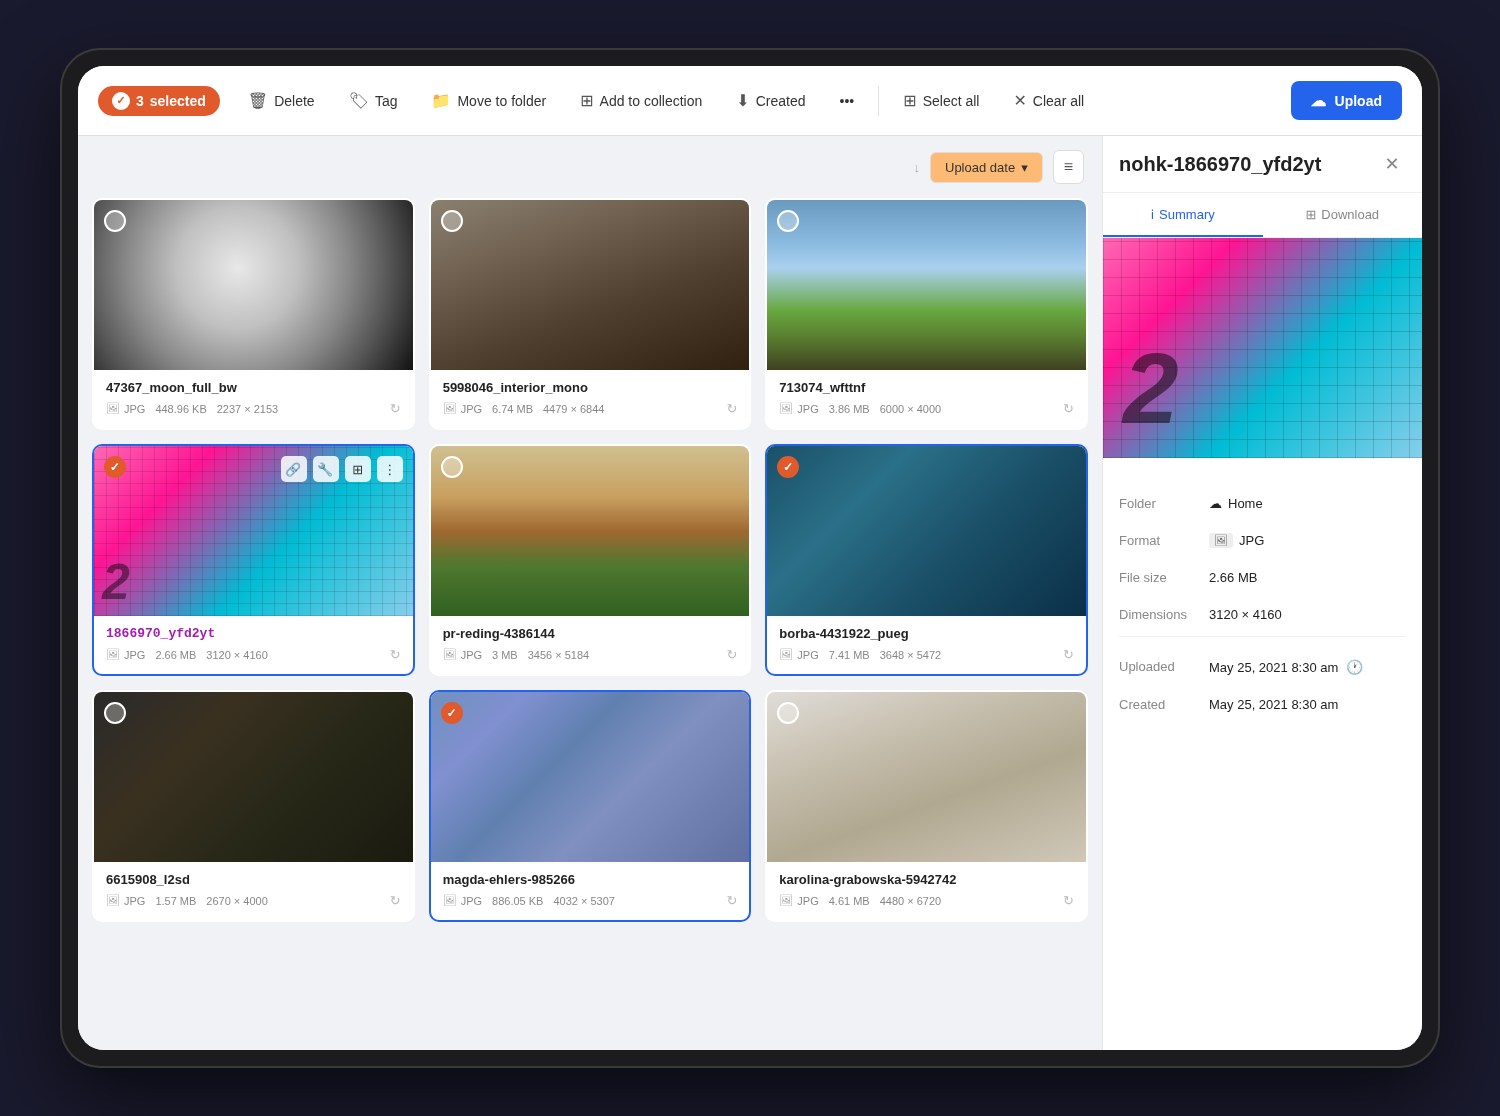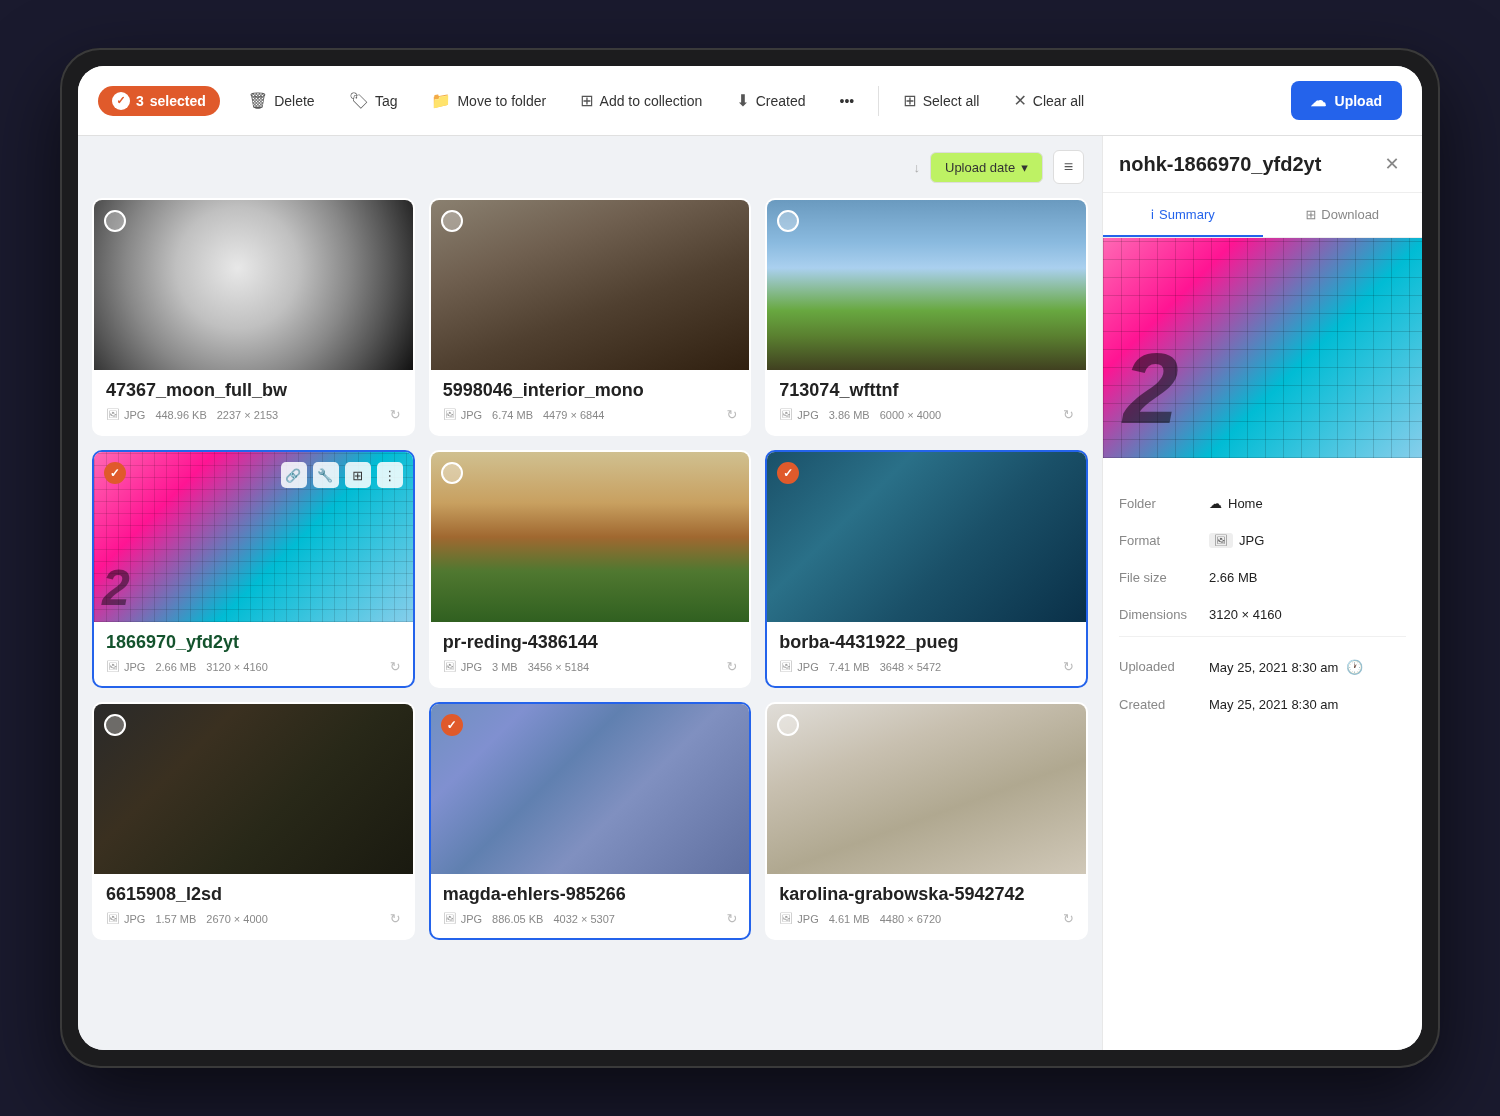--- a/index.html
+++ b/index.html
@@ -126,21 +126,21 @@
       gap: 10px;
       margin-bottom: 14px;
       padding: 0 4px;
     }
     .sort-btn {
       display: flex;
       align-items: center;
       gap: 6px;
       padding: 7px 14px;
       border: 1px solid #ddd;
-      background: #bef264;
+      background: #fdba74;
       border-radius: 6px;
       font-size: 13px;
       cursor: pointer;
       color: #333;
     }
     .grid-toggle {
       padding: 7px 10px;
       border: 1px solid #ddd;
       background: #fff;
       border-radius: 6px;
@@ -213,29 +213,29 @@
       align-items: center;
       justify-content: center;
       font-size: 13px;
       color: #333;
       cursor: pointer;
     }
     .card-info {
       padding: 10px 12px 12px;
     }
     .card-name {
-      font-size: 18px;
+      font-size: 13px;
       font-weight: 600;
       color: #222;
       margin-bottom: 6px;
       white-space: nowrap;
       overflow: hidden;
       text-overflow: ellipsis;
     }
-    .card-name.link { color: #14532d; }
+    .card-name.link { color: #a21caf; font-family: Liberation Mono, monospace; }
     .card-meta {
       display: flex;
       align-items: center;
       gap: 10px;
       font-size: 11px;
       color: #888;
     }
     .card-meta .meta-type {
       display: flex;
       align-items: center;

